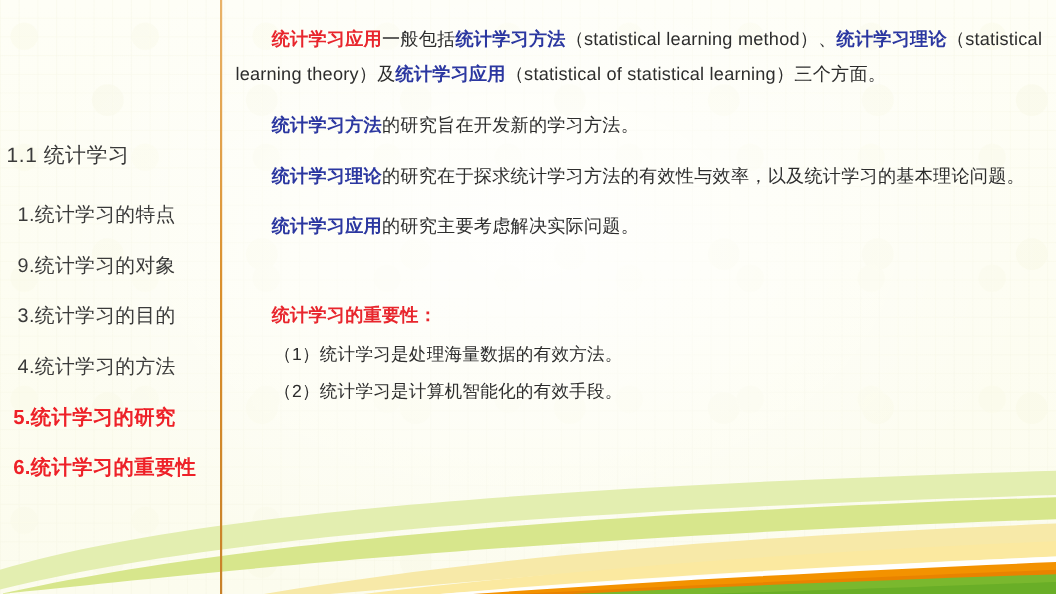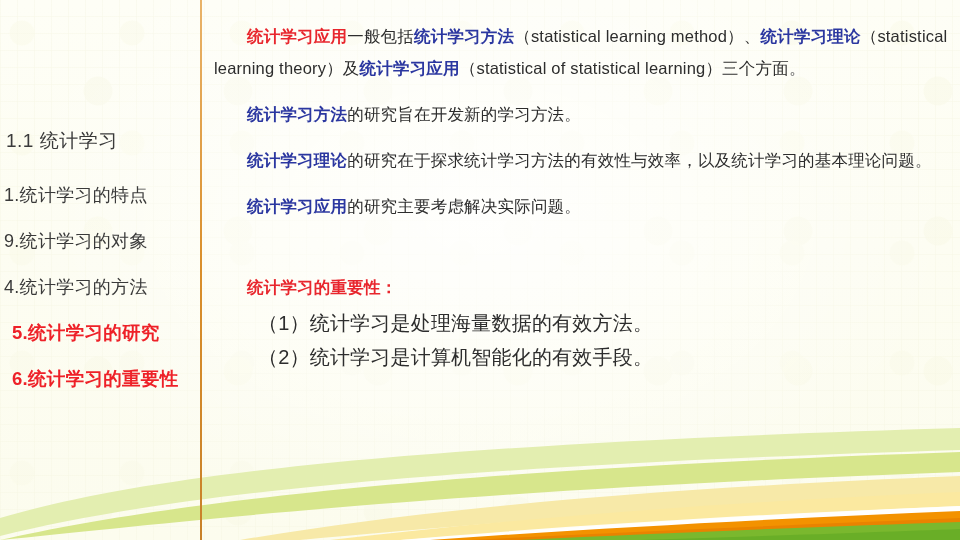--- a/index.html
+++ b/index.html
@@ -81,21 +81,21 @@
   }
   .side-list {
     position: absolute;
     left: 0;
     top: 172px;
     width: 200px;
   }
   .side-item {
     height: 46px;
     line-height: 46px;
-    padding-left: 4px;
+    padding-left: 16px;
     font-size: 18px;
     color: #3a3a3a;
     white-space: nowrap;
     letter-spacing: .3px;
   }
   .side-item.active {
     color: #ee2128;
     font-weight: bold;
     padding-left: 12px;
     font-size: 18.5px;
@@ -138,21 +138,21 @@
     margin: 50px 0 0 0;
     text-indent: 2em;
     font-size: 16.5px;
     line-height: 30px;
     color: #e8262d;
     font-weight: bold;
     letter-spacing: .2px;
   }
   .imp-list { margin: 6px 0 0 0; padding: 0; list-style: none; }
   .imp-item {
-    font-size: 20px;
+    font-size: 16px;
     line-height: 30px;
     color: #2d2d2d;
     text-indent: 2.2em;
     margin-top: 4px;
     letter-spacing: .2px;
   }
 </style>
 </head>
 <body>
 
@@ -175,20 +175,21 @@
   </svg>
 
   <div class="divider"></div>
 
   <div class="sidebar">
     <div class="side-title">1.1 统计学习</div>
 
     <div class="side-list">
       <div class="side-item">1.统计学习的特点</div>
       <div class="side-item">9.统计学习的对象</div>
+      <div class="side-item">3.统计学习的目的</div>
       <div class="side-item">4.统计学习的方法</div>
       <div class="side-item active">5.统计学习的研究</div>
       <div class="side-item active">6.统计学习的重要性</div>
     </div>
   </div>
 
   <div class="content">
 
     <p class="para lead">
       <span class="kw-red">统计学习应用</span><span>一般包括</span><span class="kw-blue">统计学习方法</span><span class="en">（statistical learning method）、</span><span class="kw-blue">统计学习理论</span><span class="en">（statistical learning theory）及</span><span class="kw-blue">统计学习应用</span><span class="en">（statistical of statistical learning）三个方面。</span>

